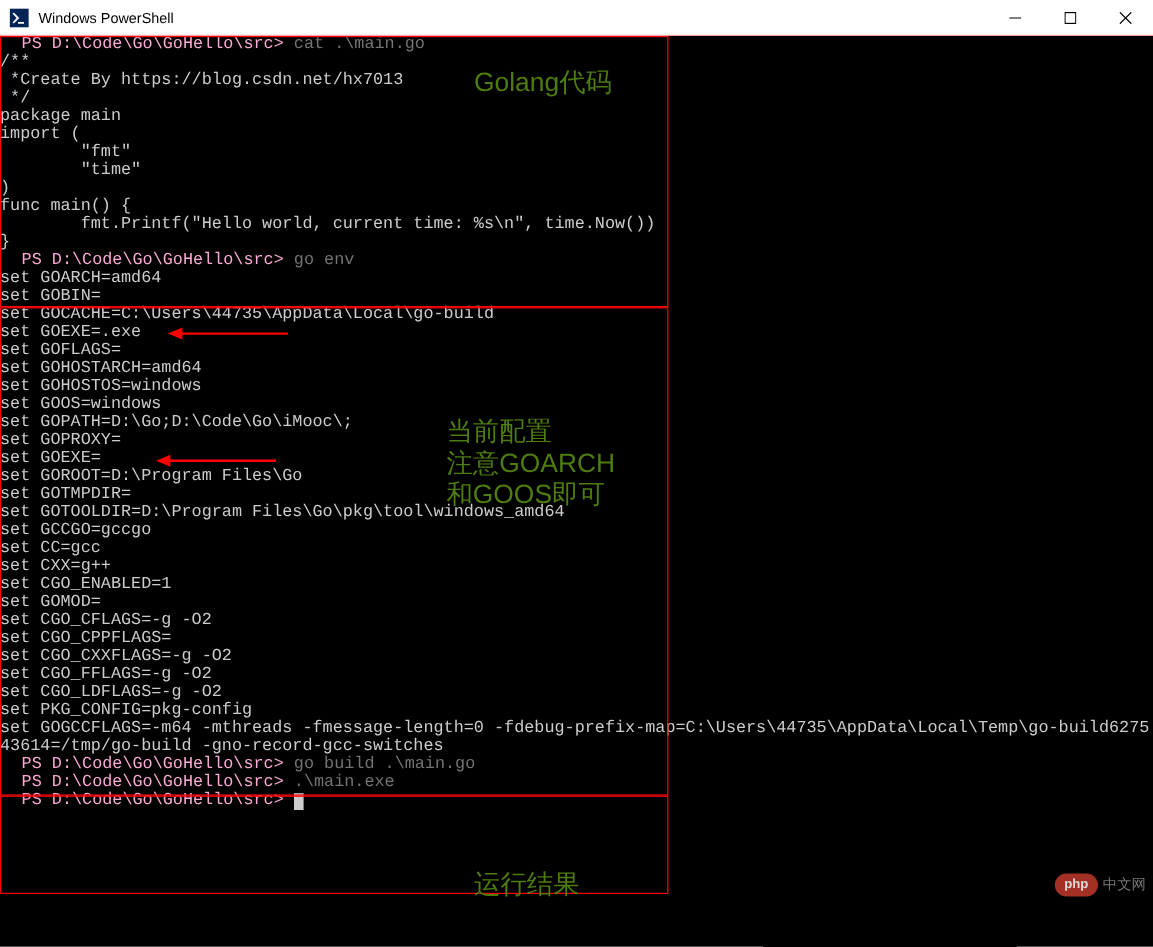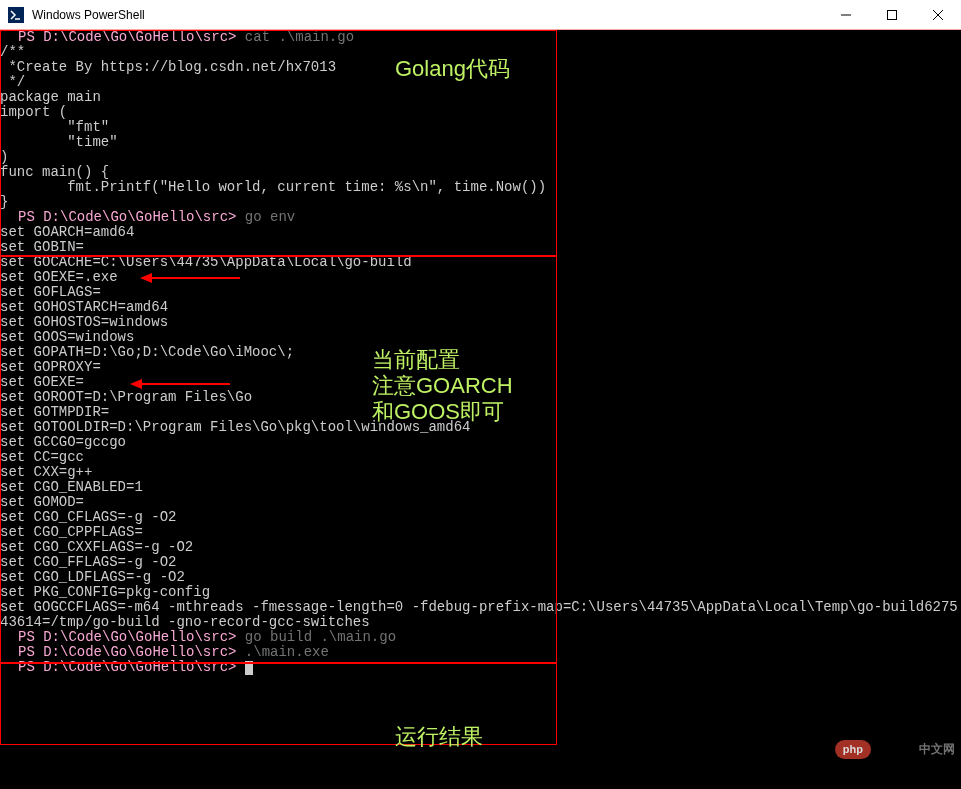--- a/index.html
+++ b/index.html
@@ -66,54 +66,52 @@
     }
     .prompt { color: #f9a8d4; padding-left: 18px; }
     .cmd-yellow { color: #737373; }
     .red-box {
       position: absolute;
       border: 1px solid #ff0000;
       pointer-events: none;
     }
     .red-annotation {
       position: absolute;
-      color: #bef264;
+      color: #4d7c0f;
       font-family: "SimSun", "Microsoft YaHei", sans-serif;
       font-size: 22px;
       line-height: 26px;
       white-space: pre;
     }
     .red-arrow {
       position: absolute;
       pointer-events: none;
     }
     .watermark {
       position: absolute;
       right: 6px;
-      bottom: 30px;
+      bottom: 42px;
       display: flex;
       align-items: center;
       opacity: 0.85;
-      gap: 44px;
     }
     .watermark-badge {
       background: #c0392b;
       color: #fff;
       font-weight: bold;
       font-size: 11px;
       padding: 2px 8px;
       border-radius: 10px;
       font-family: Arial, sans-serif;
     }
     .watermark-text {
       color: #888;
       font-size: 12px;
       margin-left: 4px;
       font-family: "Microsoft YaHei", sans-serif;
-      font-weight: bold;
     }
     .cursor-block {
       display: inline-block;
       width: 8px;
       height: 14px;
       background: #ccc;
       vertical-align: text-bottom;
     }
   </style>
 </head>

